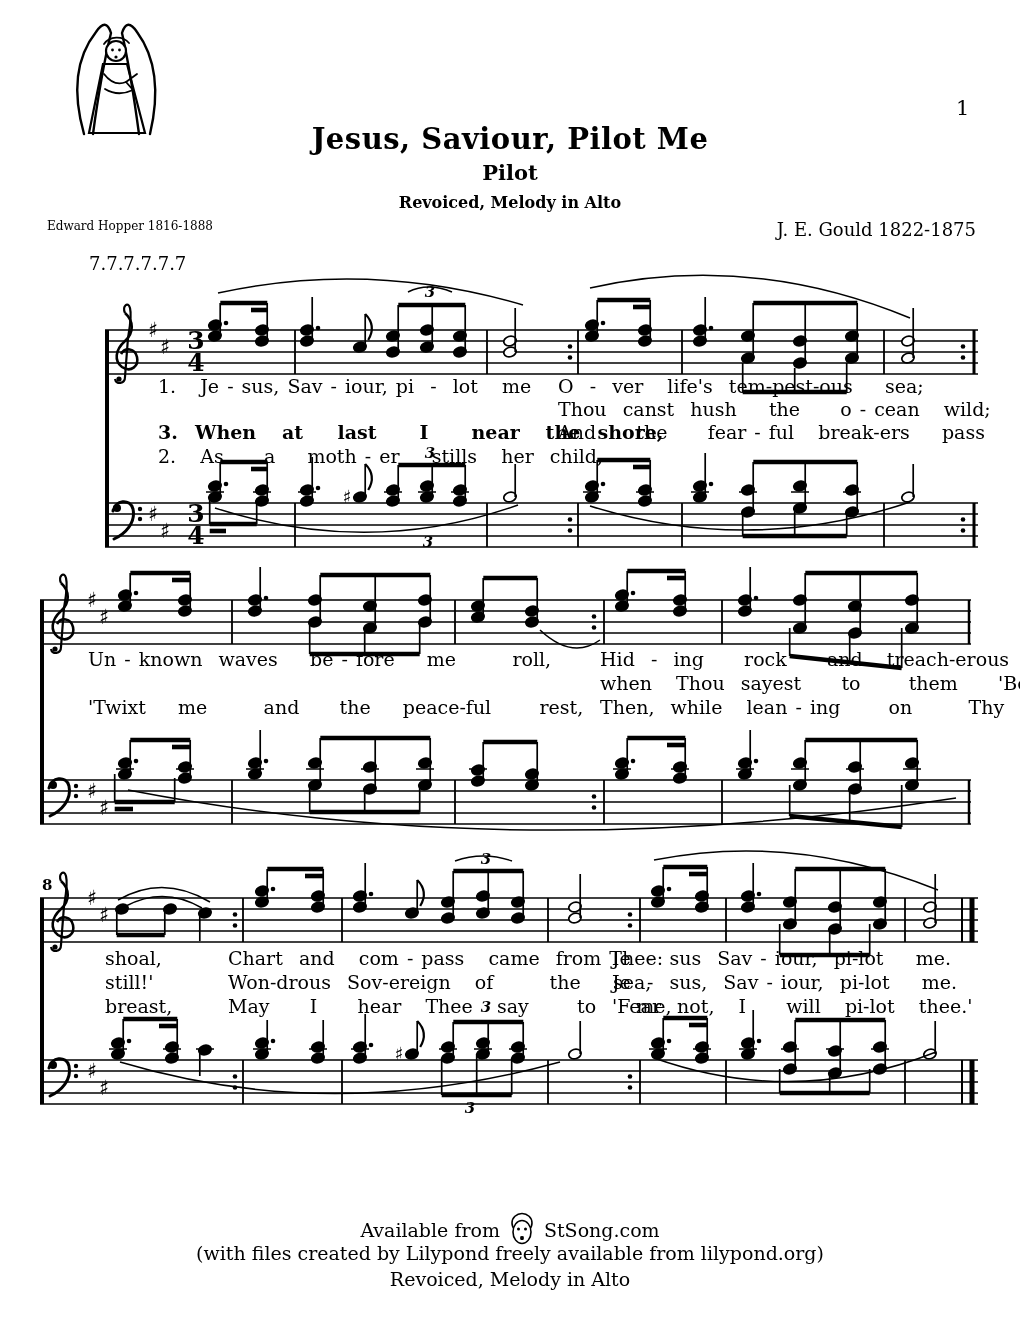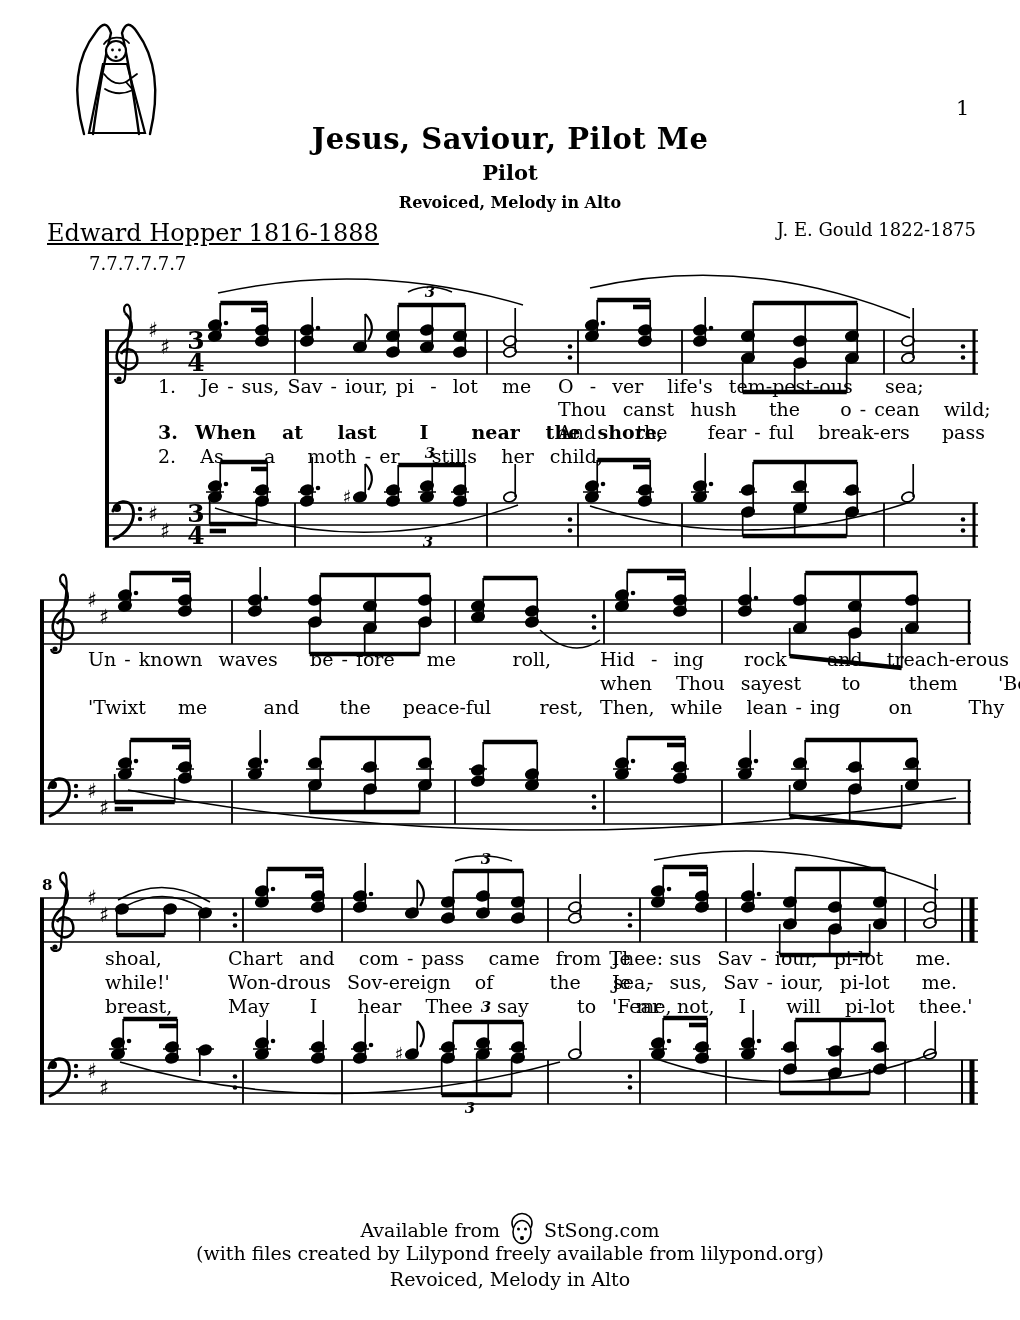--- a/index.html
+++ b/index.html
@@ -3,21 +3,21 @@
 <meta charset="utf-8">
 <style>
   html,body{margin:0;padding:0;background:#888;}
   #page{position:relative;width:1020px;height:1320px;background:#ffffff;
         font-family:"DejaVu Serif","Liberation Serif",serif;color:#000;overflow:hidden;}
   .abs{position:absolute;}
   #page-number{top:96px;left:956px;font-size:21px;}
   #title{top:122px;left:0;width:100%;text-align:center;font-size:29px;font-weight:bold;letter-spacing:0.5px;}
   #subtitle{top:160px;left:0;width:100%;text-align:center;font-size:21px;font-weight:bold;}
   #subsubtitle{top:193px;left:0;width:100%;text-align:center;font-size:16px;font-weight:bold;}
-  #lyricist{top:219px;left:47px;font-size:24px;text-decoration:underline;}
+  #lyricist{top:219px;left:47px;font-size:12px;}
   #composer{top:219px;right:44px;font-size:18px;}
   #meter{top:253px;left:45px;font-size:18px;margin-left:44px;}
   .lyr{font-size:19px;white-space:pre;word-spacing:2px;line-height:23px;}
   #notation-layer{position:absolute;top:0;left:0;}
   #footer-line1{top:1212px;left:0;width:100%;display:flex;justify-content:center;align-items:center;gap:7px;font-size:19px;}
   #footer-line2{top:1242px;left:0;width:100%;text-align:center;font-size:19px;}
   #footer-line3{top:1268px;left:0;width:100%;text-align:center;font-size:19px;}
   svg{display:block;}
 </style>
 </head>
@@ -59,21 +59,21 @@
 
   <div class="abs lyr" style="top:648px;left:88px;">Un - known  waves    be - fore    me       roll,</div>
   <div class="abs lyr" style="top:648px;left:600px;">Hid  -  ing     rock     and   treach-erous</div>
   <div class="abs lyr" style="top:672px;left:600px;">when   Thou  sayest     to      them     'Be</div>
   <div class="abs lyr" style="top:696px;left:88px;">'Twixt    me       and     the    peace-ful      rest,</div>
   <div class="abs lyr" style="top:696px;left:600px;">Then,  while   lean - ing      on       Thy</div>
 
   <div class="abs lyr" style="top:947px;left:105px;">shoal,</div>
   <div class="abs lyr" style="top:947px;left:228px;">Chart  and   com - pass   came  from Thee:</div>
   <div class="abs lyr" style="top:947px;left:612px;">Je  -  sus  Sav - iour,  pi-lot    me.</div>
-  <div class="abs lyr" style="top:971px;left:105px;">while!'</div>
+  <div class="abs lyr" style="top:971px;left:105px;">still!'</div>
   <div class="abs lyr" style="top:971px;left:228px;">Won-drous  Sov-ereign   of       the    sea,</div>
   <div class="abs lyr" style="top:971px;left:612px;">Je  -  sus,  Sav - iour,  pi-lot    me.</div>
   <div class="abs lyr" style="top:995px;left:105px;">breast,</div>
   <div class="abs lyr" style="top:995px;left:228px;text-align:right;">May     I     hear   Thee   say      to     me,</div>
   <div class="abs lyr" style="top:995px;left:612px;">'Fear  not,   I     will   pi-lot   thee.'</div>
 
   <div id="notation-layer">
       <svg width="1020" height="1320" viewBox="0 0 1020 1320">
         <g>
           <line x1="107" y1="330" x2="107" y2="547" stroke="#000" stroke-width="4"></line>

